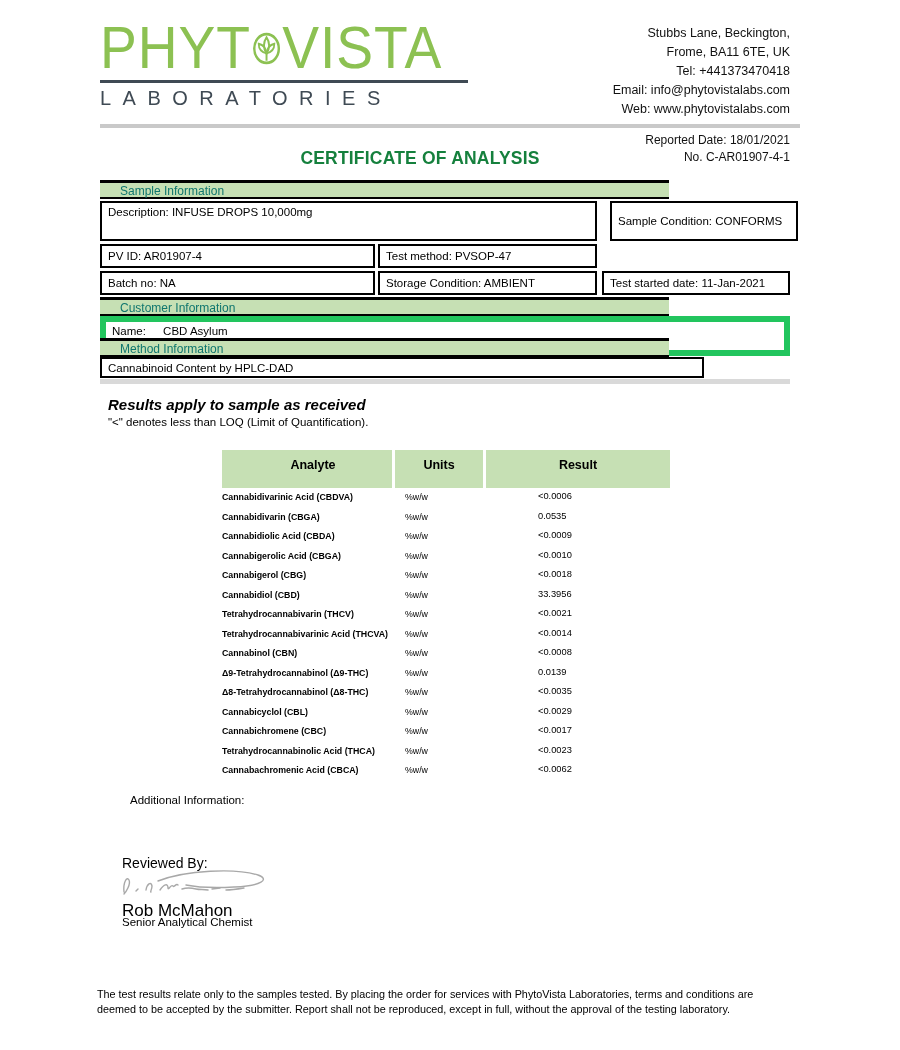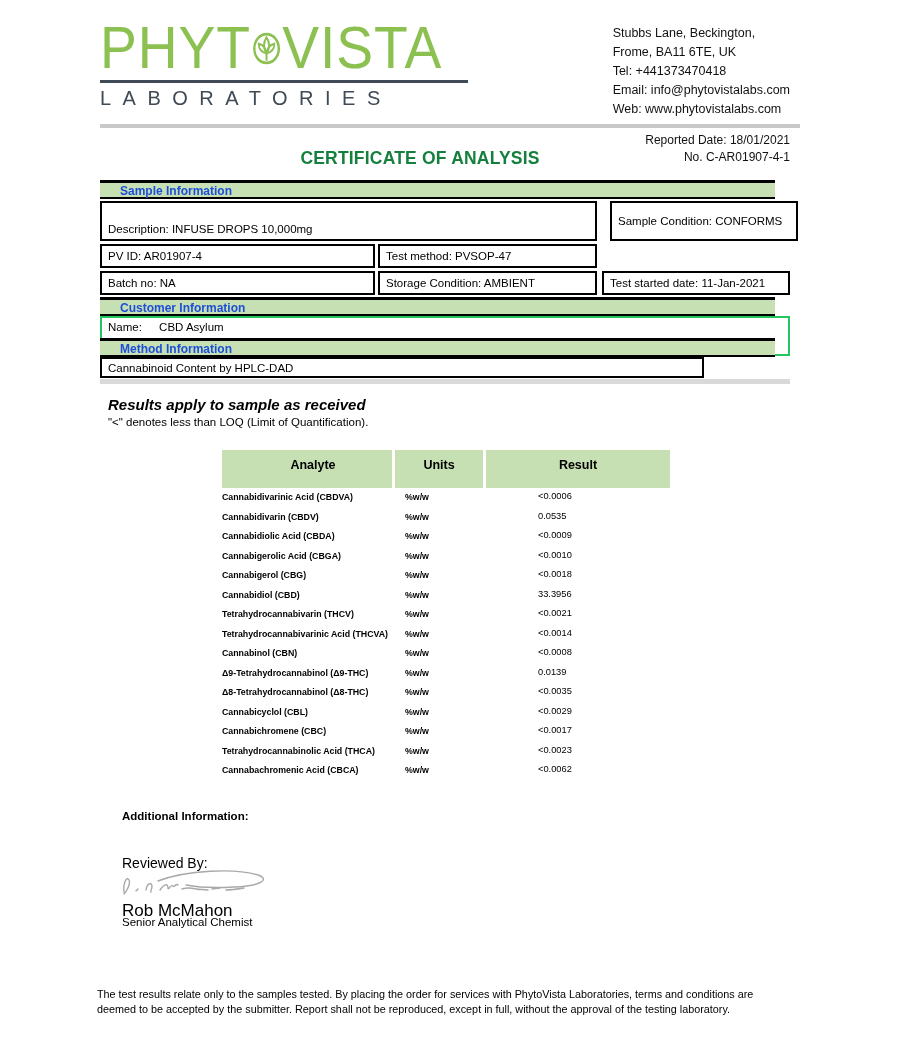--- a/index.html
+++ b/index.html
@@ -8,52 +8,52 @@
     font-family:"Liberation Sans",sans-serif;color:#1b1b1b;overflow:hidden;
   }
   
   .logo{position:absolute;left:100px;top:18px;width:372px;}
   .brand{display:flex;align-items:center;color:#8cc152;font-weight:400;
          font-size:60px;line-height:60px;letter-spacing:1px;transform:scaleX(.92);transform-origin:left;}
   .brand .txt{font-family:"Liberation Sans",sans-serif;}
   .brand svg{margin:0 1px;}
   .brand-rule{height:3px;background:#3f4a54;width:368px;margin:2px 0 4px 0;}
   .labs{font-size:20px;letter-spacing:11.5px;color:#3f4a54;font-weight:400;}
-  .contact{position:absolute;right:110px;top:24px;font-size:12.5px;line-height:19px;color:#111;}
+  .contact{position:absolute;right:110px;top:24px;text-align:right;font-size:12.5px;line-height:19px;color:#111;}
   .hdr-rule{position:absolute;left:100px;top:124px;width:700px;height:4px;background:#c9c9c9;}
   .reported{position:absolute;right:110px;top:132px;text-align:right;font-size:12px;line-height:17px;color:#111;}
   .coa-title{position:absolute;left:100px;top:148px;width:640px;text-align:center;
              font-size:17.5px;font-weight:bold;color:#15803d;letter-spacing:.2px;}
   
-  .secbar{position:absolute;left:100px;width:675px;background:#c6e0b4;
+  .secbar{position:absolute;left:100px;width:569px;background:#c6e0b4;
           border-top:3px solid #000;border-bottom:2px solid #000;box-sizing:border-box;
-          font-size:12px;font-weight:bold;color:#1d4ed8;padding:1px 0 1px 20px;height:19px;}
+          font-size:12px;font-weight:normal;color:#0f766e;padding:1px 0 1px 20px;height:19px;}
   .cell{position:absolute;border:2px solid #000;box-sizing:border-box;background:#fff;
         font-size:11.5px;color:#000;padding-left:6px;display:flex;align-items:center;}
-  .cell.topline{align-items:flex-start;padding-top:20px;}
-  .freecell{position:absolute;border:2px solid #22c55e;box-sizing:border-box;background:#fff;
+  .cell.topline{align-items:flex-start;padding-top:3px;}
+  .freecell{position:absolute;border:6px solid #22c55e;box-sizing:border-box;background:#fff;
         font-size:11.5px;color:#000;}
   .kv{position:absolute;font-size:11.5px;color:#000;}
   .kv .lbl{display:inline-block;}
   .kv .val{display:inline-block;margin-left:14px;}
   .divider2{position:absolute;left:100px;top:379px;width:690px;height:5px;background:#d9d9d9;}
   
   .note1{position:absolute;left:108px;top:396px;font-size:15px;font-weight:bold;font-style:italic;color:#000;}
   .note2{position:absolute;left:108px;top:416px;font-size:11.5px;color:#000;}
   
   .rt-head{position:absolute;top:450px;height:38px;background:#c6e0b4;box-sizing:border-box;
            display:flex;align-items:center;justify-content:center;font-size:12.5px;font-weight:bold;color:#000;
            padding-bottom:8px;}
   .rt-rows{position:absolute;left:222px;top:490px;width:448px;}
   .rt-row{position:relative;height:19.5px;}
   .rt-analyte{position:absolute;left:0;top:2px;font-size:8.8px;font-weight:bold;color:#000;}
-  .rt-units{position:absolute;left:183px;top:2px;font-size:8.8px;font-weight:bold;color:#000;}
+  .rt-units{position:absolute;left:183px;top:2px;font-size:8.8px;font-weight:normal;color:#000;}
   .rt-result{position:absolute;left:316px;top:1px;font-size:9.3px;color:#000;}
   
-  .addl{position:absolute;left:122px;top:794px;font-size:11.5px;font-weight:bold;color:#000;margin-top:16px;}
+  .addl{position:absolute;left:130px;top:794px;font-size:11.5px;font-weight:normal;color:#000;}
   .reviewed{position:absolute;left:122px;top:855px;font-size:14px;color:#000;}
   .sig{position:absolute;left:116px;top:866px;}
   .sig-name{position:absolute;left:122px;top:901px;font-size:17px;color:#000;}
   .sig-title{position:absolute;left:122px;top:916px;font-size:11.5px;color:#000;}
   .footer{position:absolute;left:97px;top:987px;width:680px;font-size:10.8px;line-height:15px;color:#000;}
 </style>
 </head>
 <body>
 
 <div class="page">
@@ -126,21 +126,21 @@
 
   <div class="rt-rows">
 
       <div class="rt-row">
         <span class="rt-analyte">Cannabidivarinic Acid (CBDVA)</span>
         <span class="rt-units">%w/w</span>
         <span class="rt-result">&lt;0.0006</span>
       </div>
 
       <div class="rt-row">
-        <span class="rt-analyte">Cannabidivarin (CBDV)</span>
+        <span class="rt-analyte">Cannabidivarin (CBGA)</span>
         <span class="rt-units">%w/w</span>
         <span class="rt-result">0.0535</span>
       </div>
 
       <div class="rt-row">
         <span class="rt-analyte">Cannabidiolic Acid (CBDA)</span>
         <span class="rt-units">%w/w</span>
         <span class="rt-result">&lt;0.0009</span>
       </div>
 

